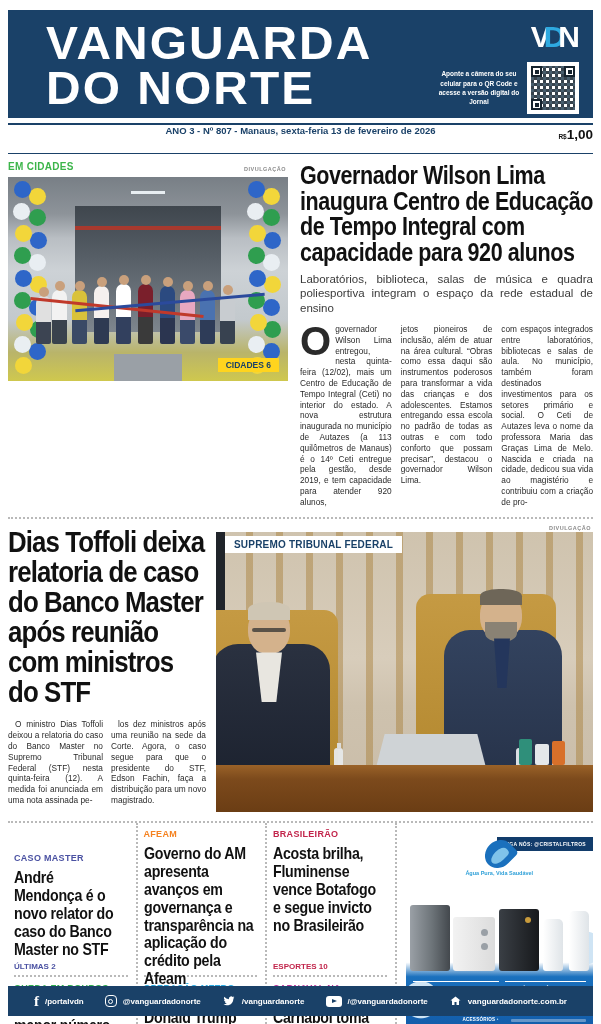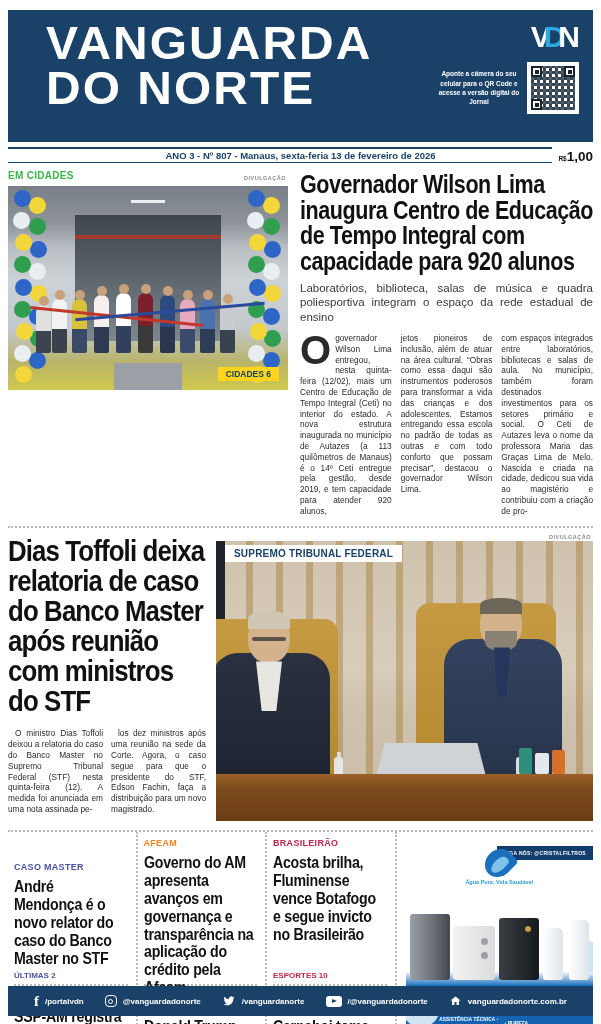--- a/index.html
+++ b/index.html
@@ -1,37 +1,37 @@
 <!DOCTYPE html>
 <html><head>
 <meta charset="utf-8">
 <style>
   * { margin:0; padding:0; box-sizing:border-box; }
   body { width:601px; height:1024px; background:#ffffff; font-family:"Liberation Sans", sans-serif; color:#1c1c1c; overflow:hidden; }
   .page { width:601px; height:1024px; padding:10px 8px 0 8px; position:relative; }
 
   
-  .masthead { background:#1a4168; height:132px; display:flex; justify-content:space-between; padding:10px 14px 8px 38px; }
+  .masthead { background:#1a4168; height:108px; display:flex; justify-content:space-between; padding:10px 14px 8px 38px; }
   .mast-title { color:#fff; font-weight:bold; font-size:47px; line-height:0.96; letter-spacing:2px; transform:scaleX(1.02); transform-origin:left top; }
   .mast-right { width:162px; display:flex; flex-direction:column; align-items:flex-end; }
   .vdn-logo { font-weight:bold; font-size:30px; letter-spacing:-7px; color:#fff; margin-right:6px; }
   .vdn-logo .d { color:#2ea9e0; }
   .qr-row { display:flex; align-items:center; margin-top:8px; gap:6px; }
   .qr-caption { width:84px; color:#fff; font-size:6.5px; font-weight:bold; text-align:center; line-height:1.45; }
   .qr-box { width:52px; height:52px; background:#fff; padding:4px; position:relative; }
   .qr-pattern { width:100%; height:100%;
     background-image:repeating-linear-gradient(0deg,#15232e 0 3px,transparent 3px 6px),
                      repeating-linear-gradient(90deg,#15232e 0 3px,transparent 3px 6px);
     background-blend-mode:screen; opacity:.85; }
   .qr-finder { position:absolute; width:11px; height:11px; border:2.5px solid #15232e; background:#fff; }
   .qr-finder.tl{ top:4px; left:4px; } .qr-finder.tr{ top:4px; right:4px; } .qr-finder.bl{ bottom:4px; left:4px; }
   .qr-finder::after{ content:""; position:absolute; inset:1.5px; background:#15232e; }
 
   
-  .date-bar { margin-top:5px; border-top:2.5px solid #1a4168; border-bottom:1.5px solid #1a4168; height:16px; display:flex; align-items:center; position:relative; }
+  .date-bar { margin-top:5px; border-top:2.5px solid #1a4168; border-bottom:1.5px solid #1a4168; height:31px; display:flex; align-items:flex-start; position:relative; }
   .date-text { position:absolute; left:0; right:0; text-align:center; font-size:9.5px; font-weight:bold; color:#1a4168; }
   .price { margin-left:auto; font-weight:bold; color:#111; z-index:1; background:#fff; padding-left:6px; }
   .price .cur { font-size:6.5px; } .price .val { font-size:13.5px; }
 
   
   .kicker { font-size:10px; font-weight:bold; letter-spacing:.3px; }
   .page-tag { position:absolute; bottom:9px; right:9px; background:#ffd41e; color:#1a4168; font-size:8.5px; font-weight:bold; padding:2px 8px; }
   .credit { font-size:5.5px; color:#8a8a8a; font-weight:bold; letter-spacing:.5px; }
   .dotted-sep { border-top:2px dotted #b9b9b9; }
   h1,h2,h3 { font-weight:bold; color:#111; }

